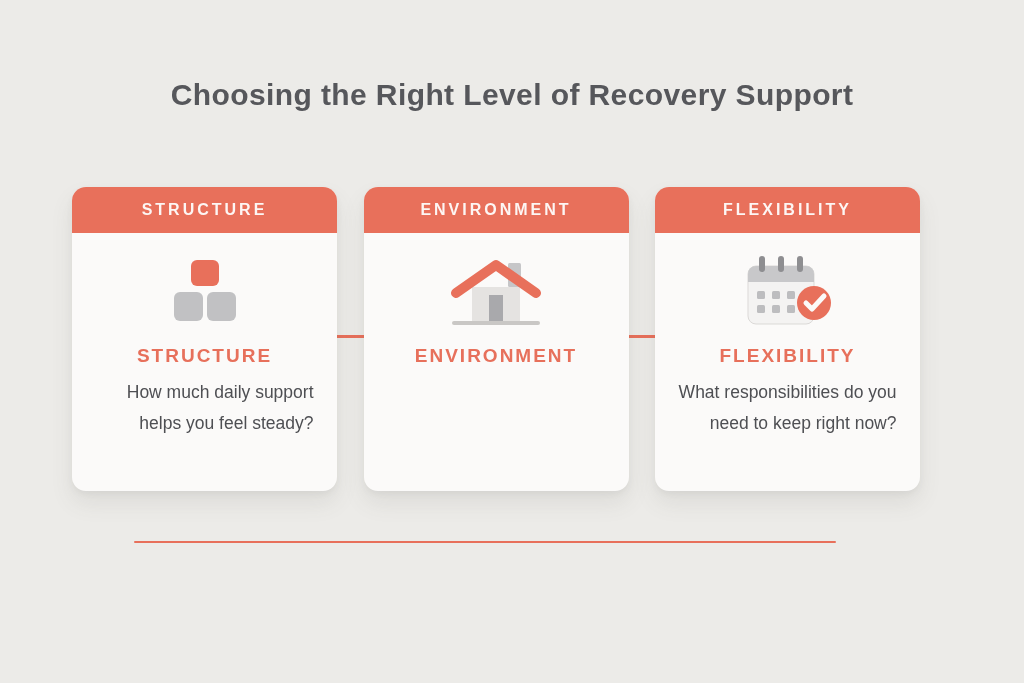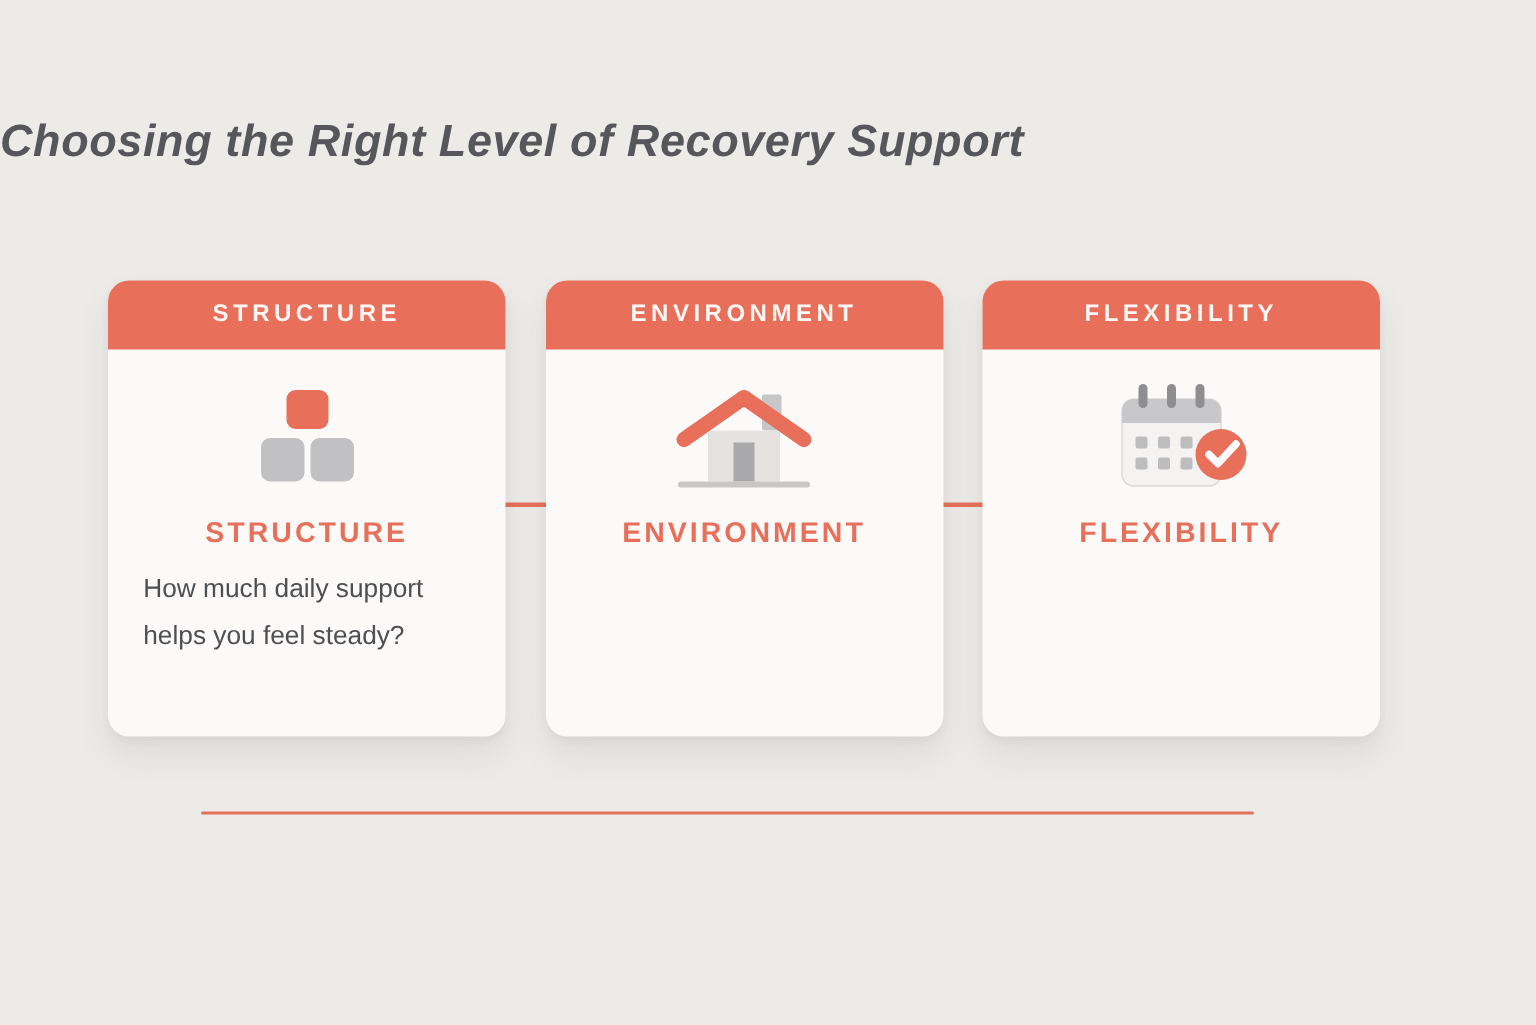--- a/index.html
+++ b/index.html
@@ -13,26 +13,25 @@
     height: 683px;
     background: #ECEBE8;
     overflow: hidden;
     margin: 0 auto;
   }
   .main-title {
     position: absolute;
     top: 78px;
     left: 0;
     width: 100%;
-    text-align: left;
+    text-align: center;
     font-size: 30px;
     font-weight: 700;
     letter-spacing: 0.4px;
     color: #56575B;
-    font-style: italic;
   }
   .cards-row {
     position: absolute;
     left: 72px;
     top: 187px;
     width: 848px;
     height: 300px;
     display: flex;
     justify-content: space-between;
   }
@@ -84,21 +83,21 @@
     margin-top: 8px;
     color: #E7705B;
     font-size: 19px;
     font-weight: 700;
     letter-spacing: 2px;
     text-align: center;
   }
   .card-question {
     margin-top: 10px;
     max-width: 218px;
-    text-align: left;
+    text-align: right;
     font-size: 17.5px;
     line-height: 31px;
     color: #4E4F53;
   }
   .tagline-block {
     position: absolute;
     top: 524px;
     left: 0;
     width: 970px;
     text-align: center;
@@ -172,20 +171,21 @@
           <rect x="32" y="37" width="8" height="8" rx="1.5" fill="#BDBDBF"></rect>
           <rect x="47" y="37" width="8" height="8" rx="1.5" fill="#BDBDBF"></rect>
           <rect x="17" y="51" width="8" height="8" rx="1.5" fill="#BDBDBF"></rect>
           <rect x="32" y="51" width="8" height="8" rx="1.5" fill="#BDBDBF"></rect>
           <rect x="47" y="51" width="8" height="8" rx="1.5" fill="#BDBDBF"></rect>
           <circle cx="74" cy="49" r="17" fill="#E8705B"></circle>
           <path d="M66 49 l6 6 l12 -13" fill="none" stroke="#FBFAF9" stroke-width="5" stroke-linecap="round" stroke-linejoin="round"></path>
         </svg>
       </div>
       <div class="card-title">FLEXIBILITY</div>
+      <div class="card-question">What responsibilities do you need to keep right now?</div>
     </div>
   </div>
 
   <div class="tagline-block">
     <div class="tagline-rule"></div>
   </div>
 
 </div>
 
 </body></html>

